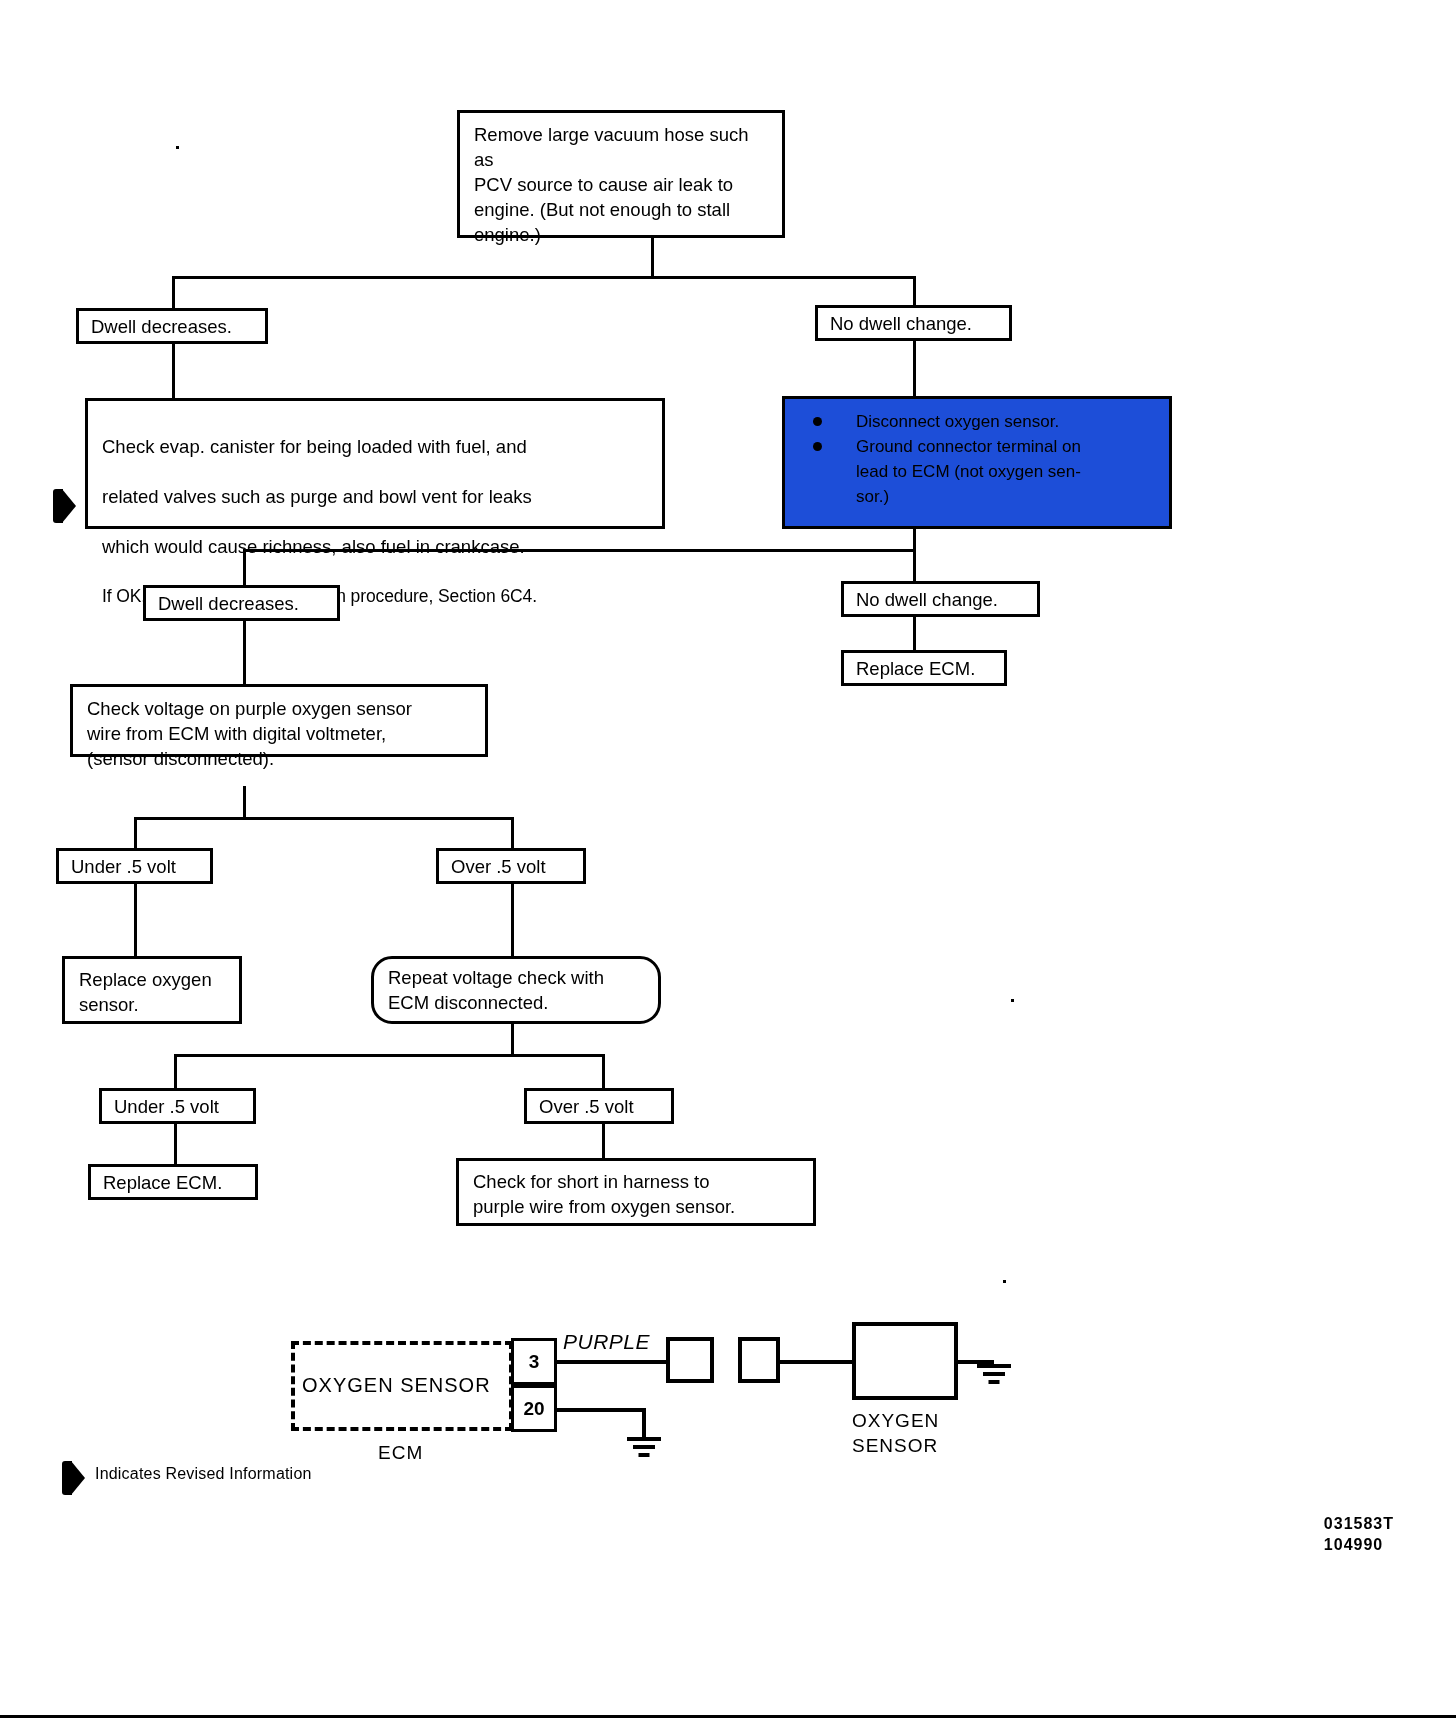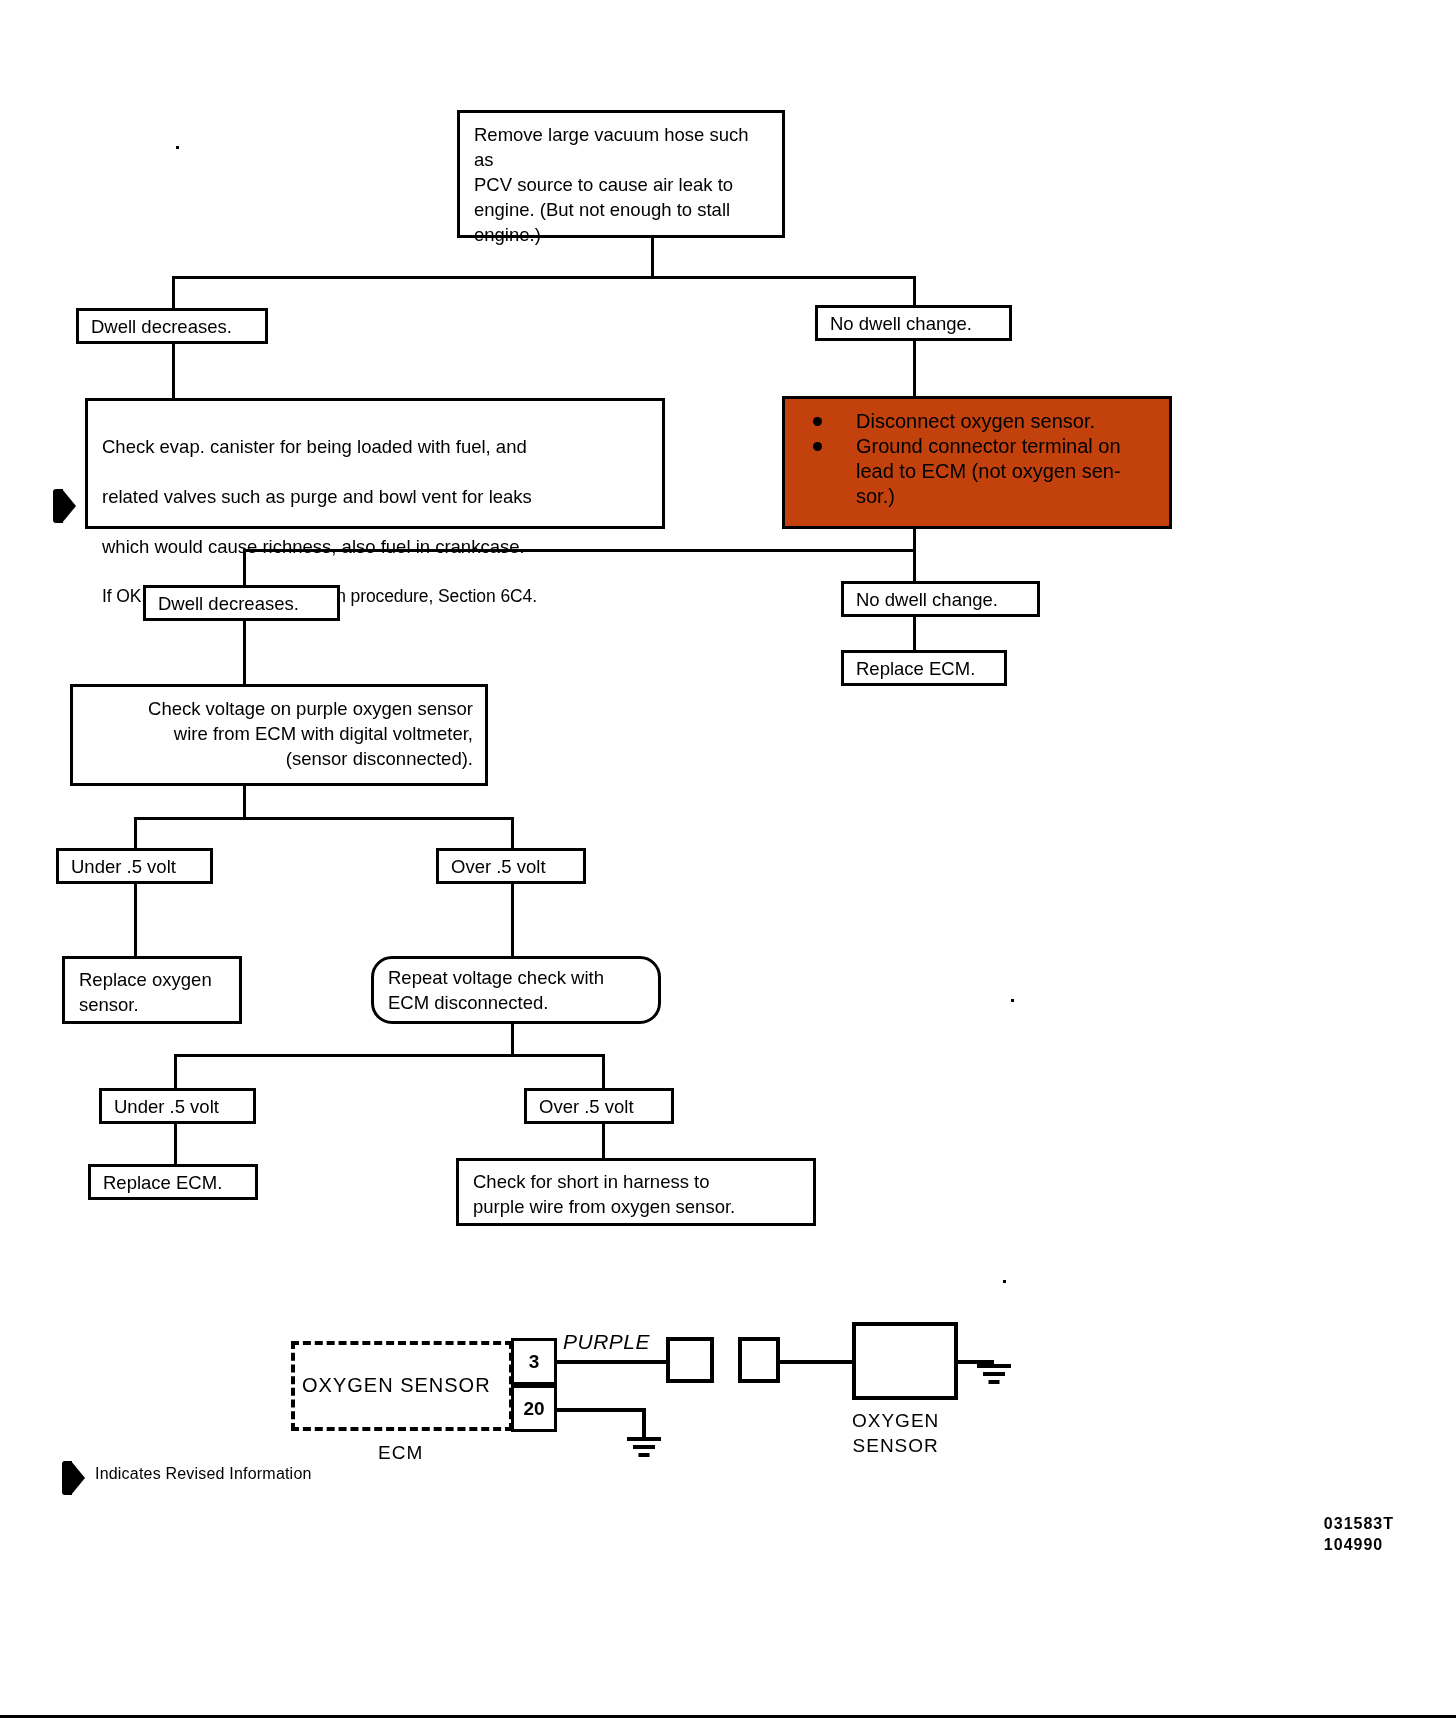--- a/index.html
+++ b/index.html
@@ -56,22 +56,22 @@
     line-height: 24px;
   }
   .box .ln { display: block; }
   .box .ln.tight { letter-spacing: -0.1px; }
 
   
   .bullets {
     position: absolute;
     box-sizing: border-box;
     border: 3px solid #000;
-    background: #c2410c;
-    font-size: 20px;
+    background: #1d4ed8;
+    font-size: 17px;
     line-height: 25px;
     padding: 10px 6px 8px 10px;
   }
   .bullet-row {
     display: flex;
     align-items: flex-start;
   }
   .bullet-dot {
     flex: 0 0 auto;
     width: 9px;
@@ -253,21 +253,21 @@
   <div class="line-v" style="left:913px; top:549px; height:32px;"></div>
 
   <div class="box small" style="left:143px; top:585px; width:197px; height:36px;">Dwell decreases.</div>
   <div class="box small" style="left:841px; top:581px; width:199px; height:36px;">No dwell change.</div>
 
   <div class="line-v" style="left:243px; top:621px; height:63px;"></div>
   <div class="line-v" style="left:913px; top:617px; height:33px;"></div>
 
   <div class="box small" style="left:841px; top:650px; width:166px; height:36px;">Replace ECM.</div>
 
-  <div class="box" style="left:70px; top:684px; width:418px; height:102px;text-align:right;">Check voltage on purple oxygen sensor
+  <div class="box" style="left:70px; top:684px; width:418px; height:73px;">Check voltage on purple oxygen sensor
 wire from ECM with digital voltmeter,
 (sensor disconnected).</div>
 
   <div class="line-v" style="left:243px; top:786px; height:33px;"></div>
   <div class="line-h" style="left:134px; top:817px; width:380px;"></div>
   <div class="line-v" style="left:134px; top:817px; height:33px;"></div>
   <div class="line-v" style="left:511px; top:817px; height:33px;"></div>
 
   <div class="box small" style="left:56px; top:848px; width:157px; height:36px;">Under .5 volt</div>
   <div class="box small" style="left:436px; top:848px; width:150px; height:36px;">Over .5 volt</div>
@@ -323,21 +323,21 @@
 
   <div class="wire h" style="left:556px; top:1408px; width:90px;"></div>
   <div class="wire v" style="left:642px; top:1408px; height:31px;"></div>
   <div class="gnd" style="left:627px; top:1437px; width:34px; height:22px;">
     <i></i>
       <i></i>
       <i></i>
   </div>
 
   <div class="wire-label" style="left:378px; top:1441px; font-size:19px;">ECM</div>
-  <div class="wire-label" style="left:852px; top:1408px; font-size:19px; line-height:25px;text-align:center;">OXYGEN
+  <div class="wire-label" style="left:852px; top:1408px; font-size:19px; line-height:25px;">OXYGEN
 SENSOR</div>
 
   <div class="rev-arrow" style="left:62px; top:1461px;">
     <span class="a-body"></span>
       <span class="a-tip"></span>
   </div>
   <div class="legend" style="left:95px; top:1465px;">Indicates Revised Information</div>
 
   <div class="code" style="right:62px; top:1513px;">031583T
 104990</div>

